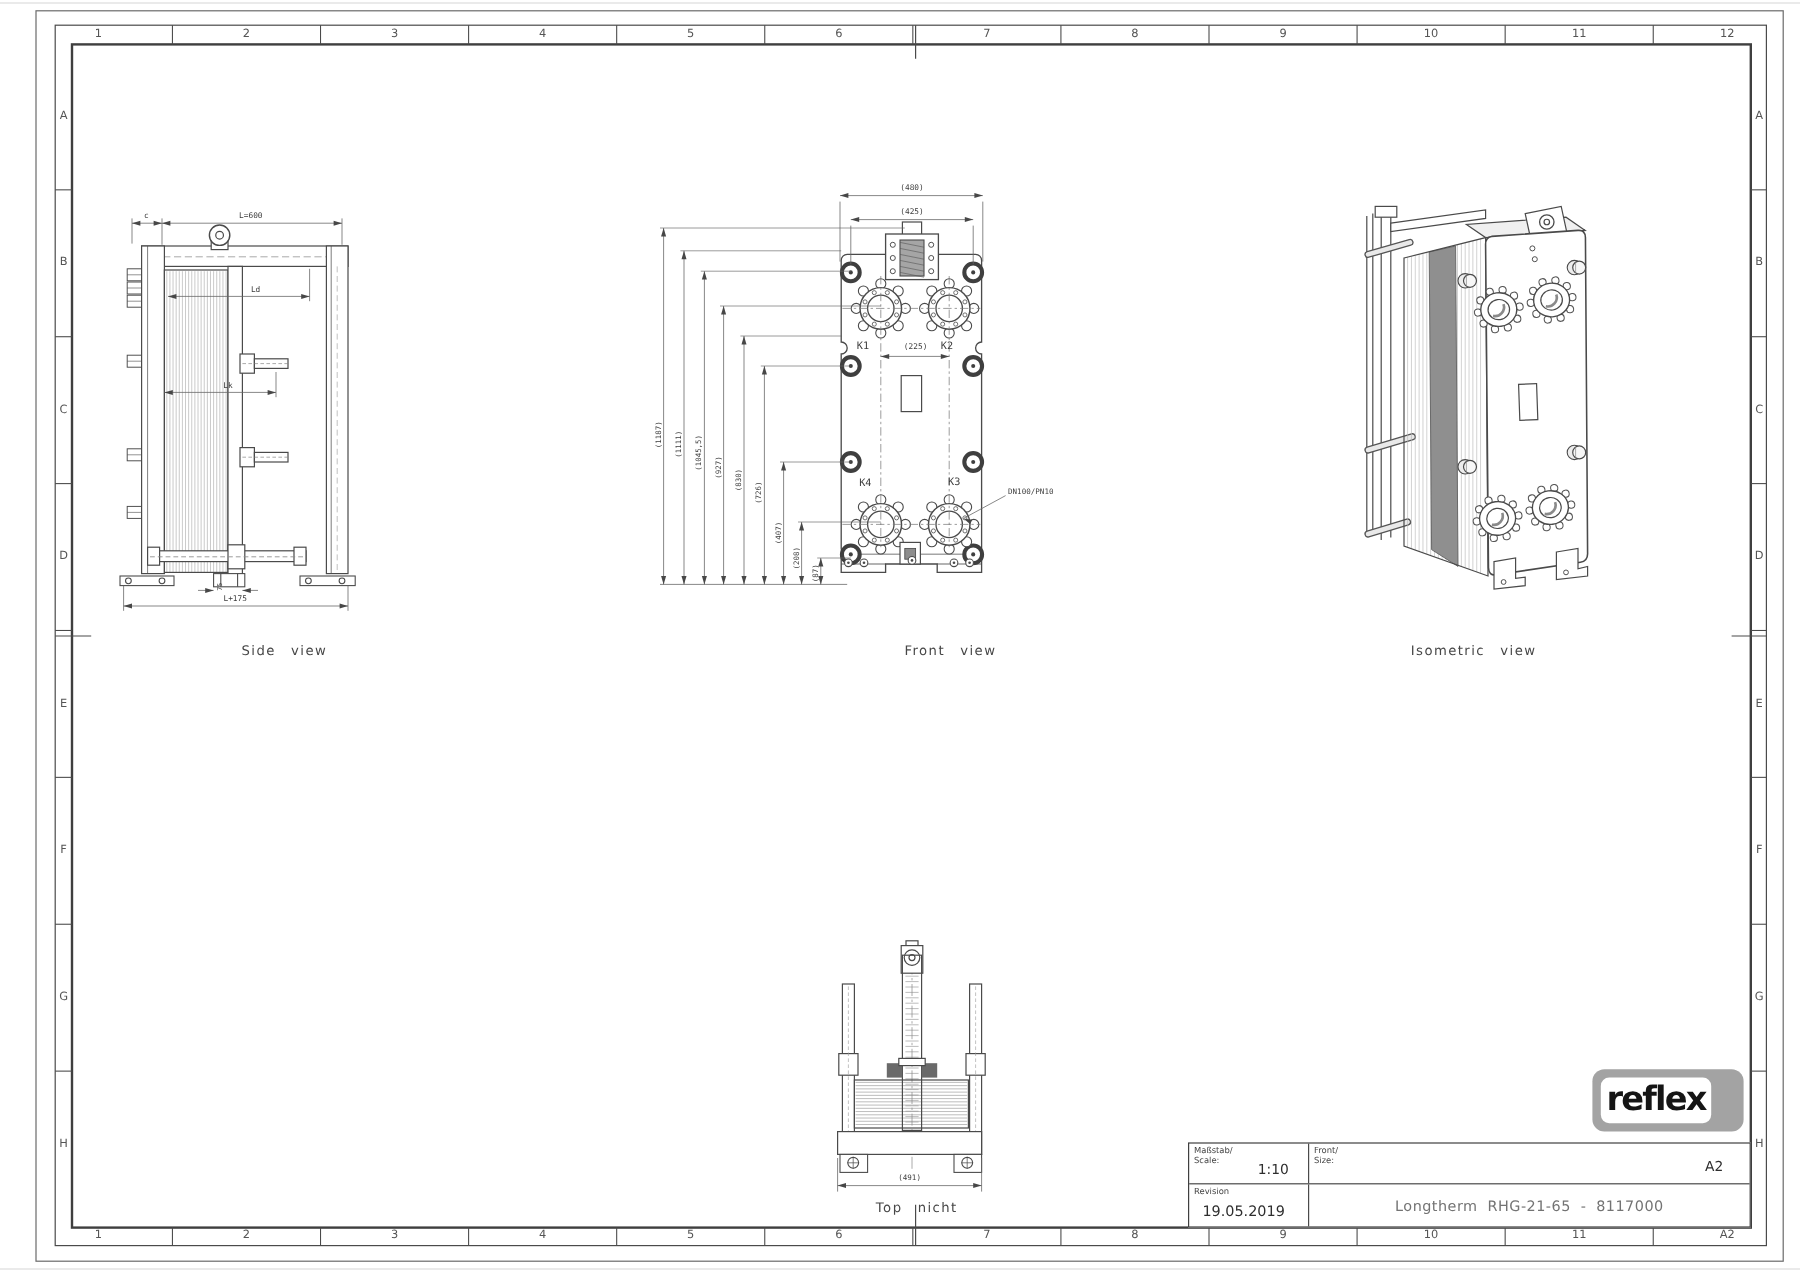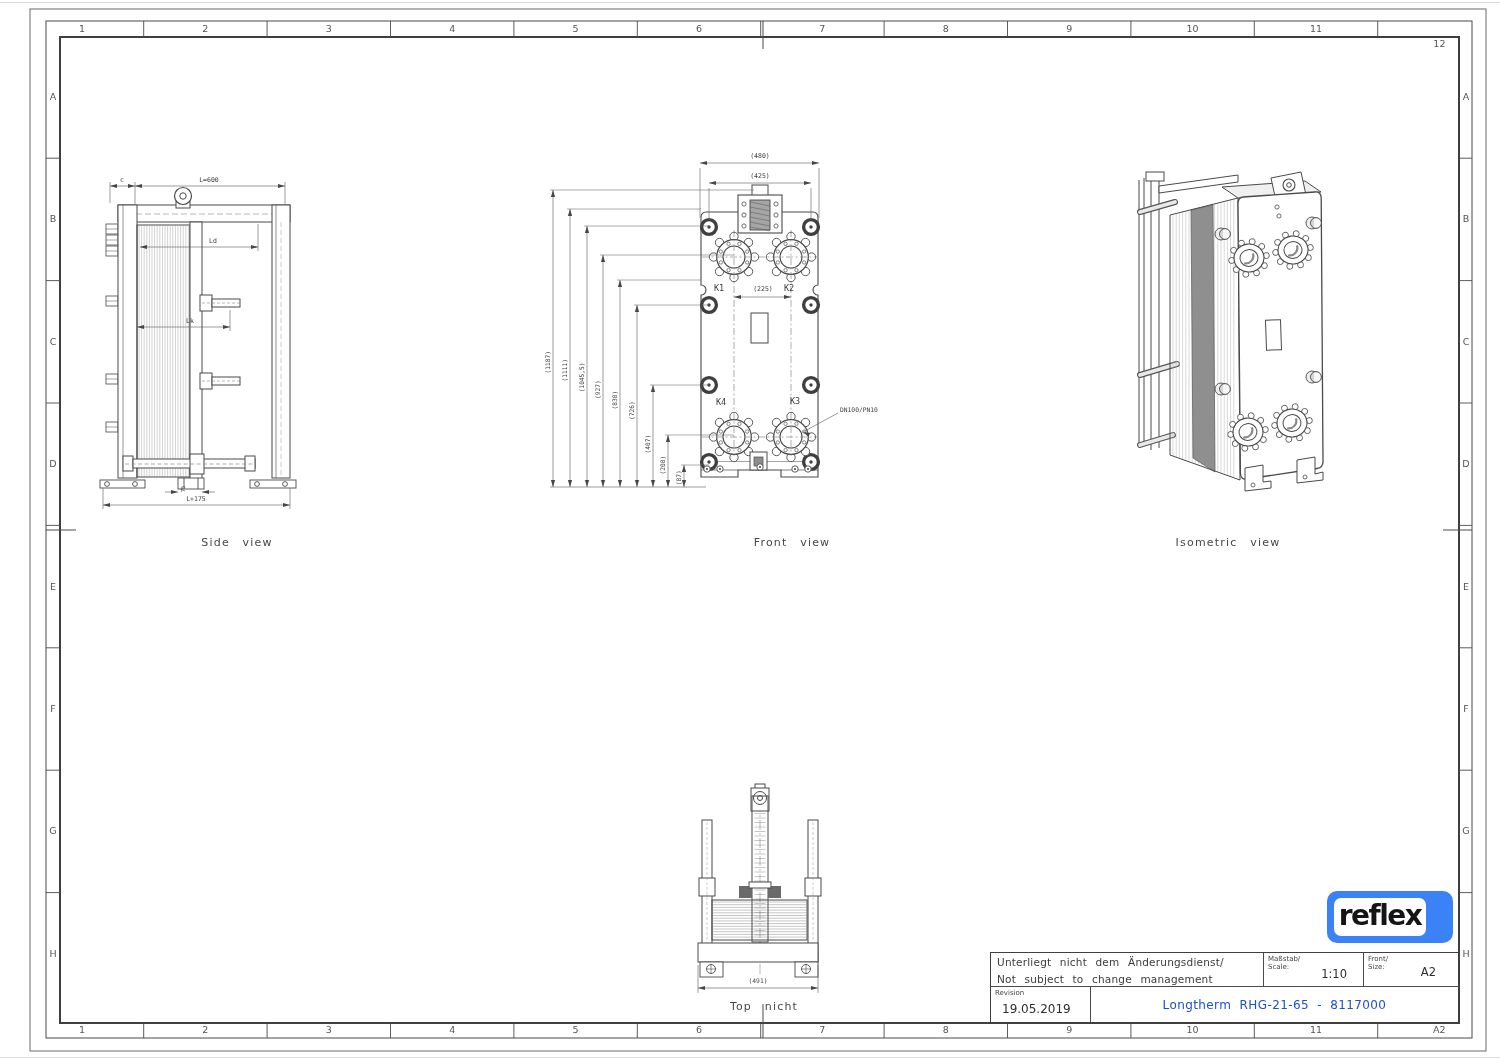--- a/index.html
+++ b/index.html
@@ -15,21 +15,21 @@
   
   #title-block{left:990px;top:952px;width:469px;height:71px;border:1.5px solid #3f3f3f;background:#fff}
   .tb-row{display:flex}
   .tb-cell{position:relative;border-right:1px solid #4a4a4a;height:100%}
   .tb-cell:last-child{border-right:none}
   .tb-note{font-size:10.5px;line-height:15px;color:#3c3c3c;padding:2px 0 0 6px;
     letter-spacing:.2px;word-spacing:5px;white-space:nowrap}
   .tb-small{position:absolute;left:4px;top:2px;font-size:7px;line-height:8px;color:#444}
   .tb-val{position:absolute;font-size:11.5px;color:#2e2e2e}
   .tb-title{display:flex;align-items:center;justify-content:center;height:100%;
-    font-size:12px;letter-spacing:.4px;word-spacing:4px;color:#1d4ed8}
+    font-size:12px;letter-spacing:.4px;word-spacing:4px;color:#737373}
   
   #logo{left:1327px;top:891px;width:126px;height:52px;border-radius:10px;position:absolute}
   #logo .inner{position:absolute;left:7px;top:7px;width:92px;height:38px;background:#fff;border-radius:7px}
   #logo .word{position:absolute;left:7px;top:8px;width:92px;text-align:center;font-size:28px;
     font-weight:bold;letter-spacing:-1.5px;color:#151515}
 </style>
 </head>
 <body>
 
 <div class="edge-line" style="top:2px"></div>
@@ -85,21 +85,21 @@
     <div class="grid-label" style="left: 194.4px; top: 22px;">2</div>
     <div class="grid-label" style="left: 317.8px; top: 22px;">3</div>
     <div class="grid-label" style="left: 441.2px; top: 22px;">4</div>
     <div class="grid-label" style="left: 564.6px; top: 22px;">5</div>
     <div class="grid-label" style="left: 688px; top: 22px;">6</div>
     <div class="grid-label" style="left: 811.4px; top: 22px;">7</div>
     <div class="grid-label" style="left: 934.8px; top: 22px;">8</div>
     <div class="grid-label" style="left: 1058.2px; top: 22px;">9</div>
     <div class="grid-label" style="left: 1181.6px; top: 22px;">10</div>
     <div class="grid-label" style="left: 1305px; top: 22px;">11</div>
-    <div class="grid-label" style="left: 1428.4px; top: 37px;">12</div>
+    <div class="grid-label" style="left: 1428.4px; top: 22px;">12</div>
     <div class="grid-label" style="left: 71px; top: 1023px;">1</div>
     <div class="grid-label" style="left: 194.4px; top: 1023px;">2</div>
     <div class="grid-label" style="left: 317.8px; top: 1023px;">3</div>
     <div class="grid-label" style="left: 441.2px; top: 1023px;">4</div>
     <div class="grid-label" style="left: 564.6px; top: 1023px;">5</div>
     <div class="grid-label" style="left: 688px; top: 1023px;">6</div>
     <div class="grid-label" style="left: 811.4px; top: 1023px;">7</div>
     <div class="grid-label" style="left: 934.8px; top: 1023px;">8</div>
     <div class="grid-label" style="left: 1058.2px; top: 1023px;">9</div>
     <div class="grid-label" style="left: 1181.6px; top: 1023px;">10</div>
@@ -734,24 +734,20 @@
   <text x="93" y="201" font-size="6.3" text-anchor="middle" font-family="DejaVu Sans Mono, monospace" fill="#3d3d3d">(491)</text>
 </svg>
 
 <div class="caption" style="left:157px;top:536px">Side view</div>
 <div class="caption" style="left:712px;top:536px">Front view</div>
 <div class="caption" style="left:1148px;top:536px">Isometric view</div>
 <div class="caption" style="left:684px;top:1000px">Top nicht</div>
 
 <div id="title-block" class="abs">
   <div class="tb-row" style="height:34px;border-bottom:1px solid #4a4a4a">
-    <div class="tb-cell" style="width:273px">
-      <div class="tb-note">Unterliegt nicht dem Änderungsdienst/</div>
-      <div class="tb-note">Not subject to change management</div>
-    </div>
     <div class="tb-cell" style="width:100px">
       <div class="tb-small">
         <span>Maßstab/</span><br>
         <span>Scale:</span>
       </div>
       <div class="tb-val" style="right:16px;bottom:5px">1:10</div>
     </div>
     <div class="tb-cell" style="flex:1">
       <div class="tb-small">
         <span>Front/</span><br>
@@ -764,16 +760,16 @@
     <div class="tb-cell" style="width:100px">
       <div class="tb-small">Revision</div>
       <div class="tb-val" style="left:11px;bottom:6px;font-size:12px">19.05.2019</div>
     </div>
     <div class="tb-cell" style="flex:1">
       <div class="tb-title">Longtherm RHG-21-65 - 8117000</div>
     </div>
   </div>
 </div>
 
-<div id="logo" style="background: #3b82f6;">
+<div id="logo" style="background: #a3a3a3;">
   <div class="inner"></div>
   <div class="word">reflex</div>
 </div>
 
 </body></html>

